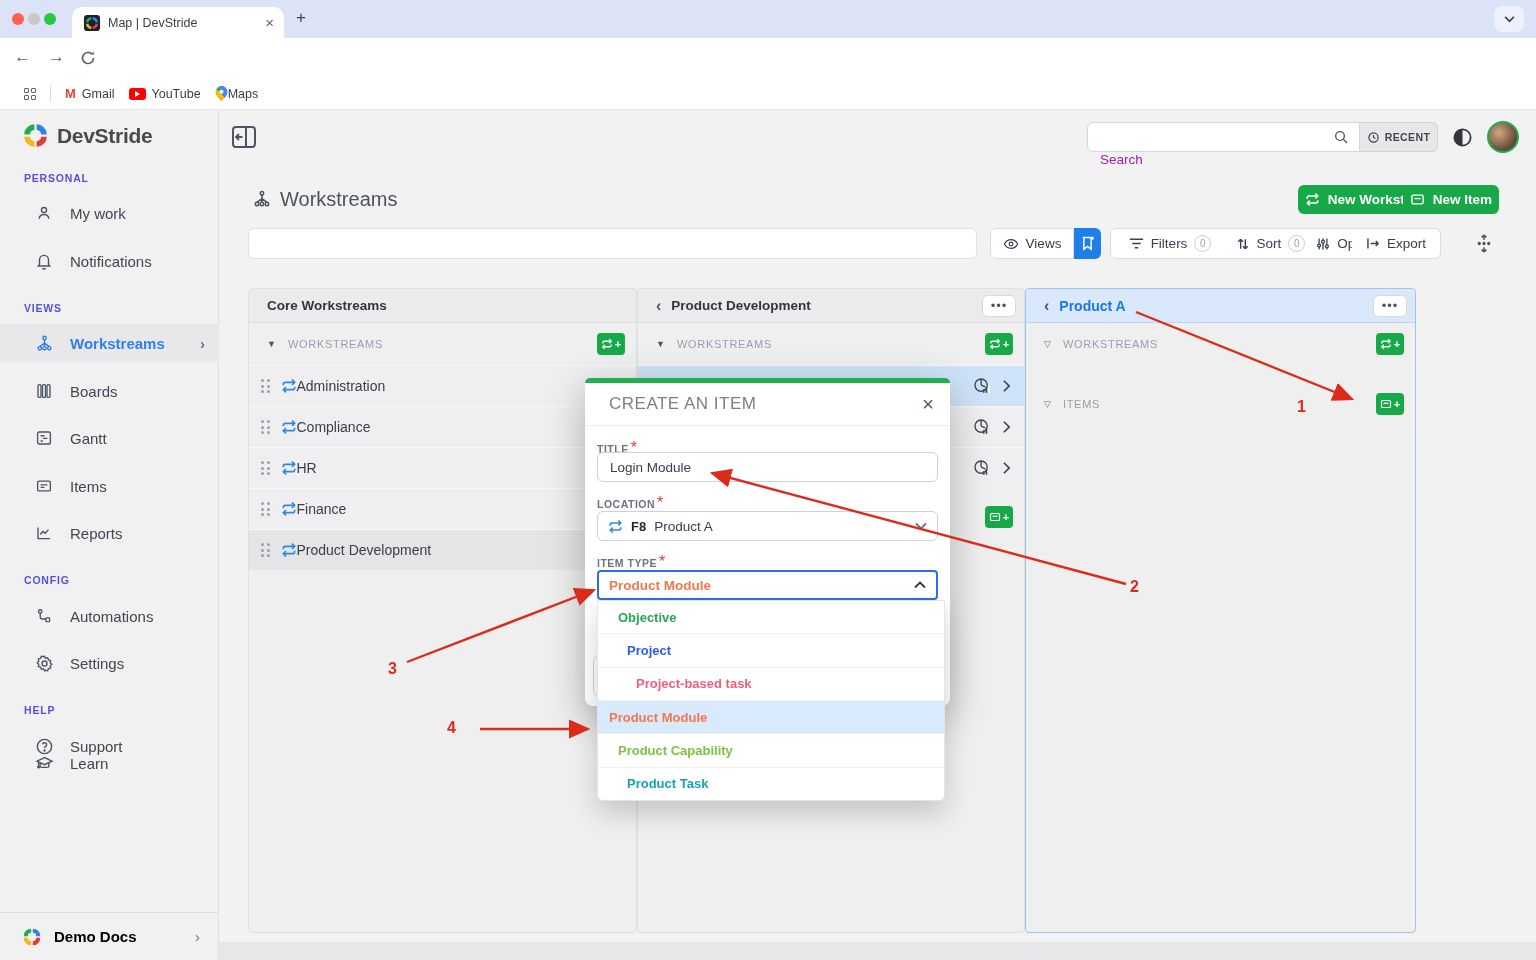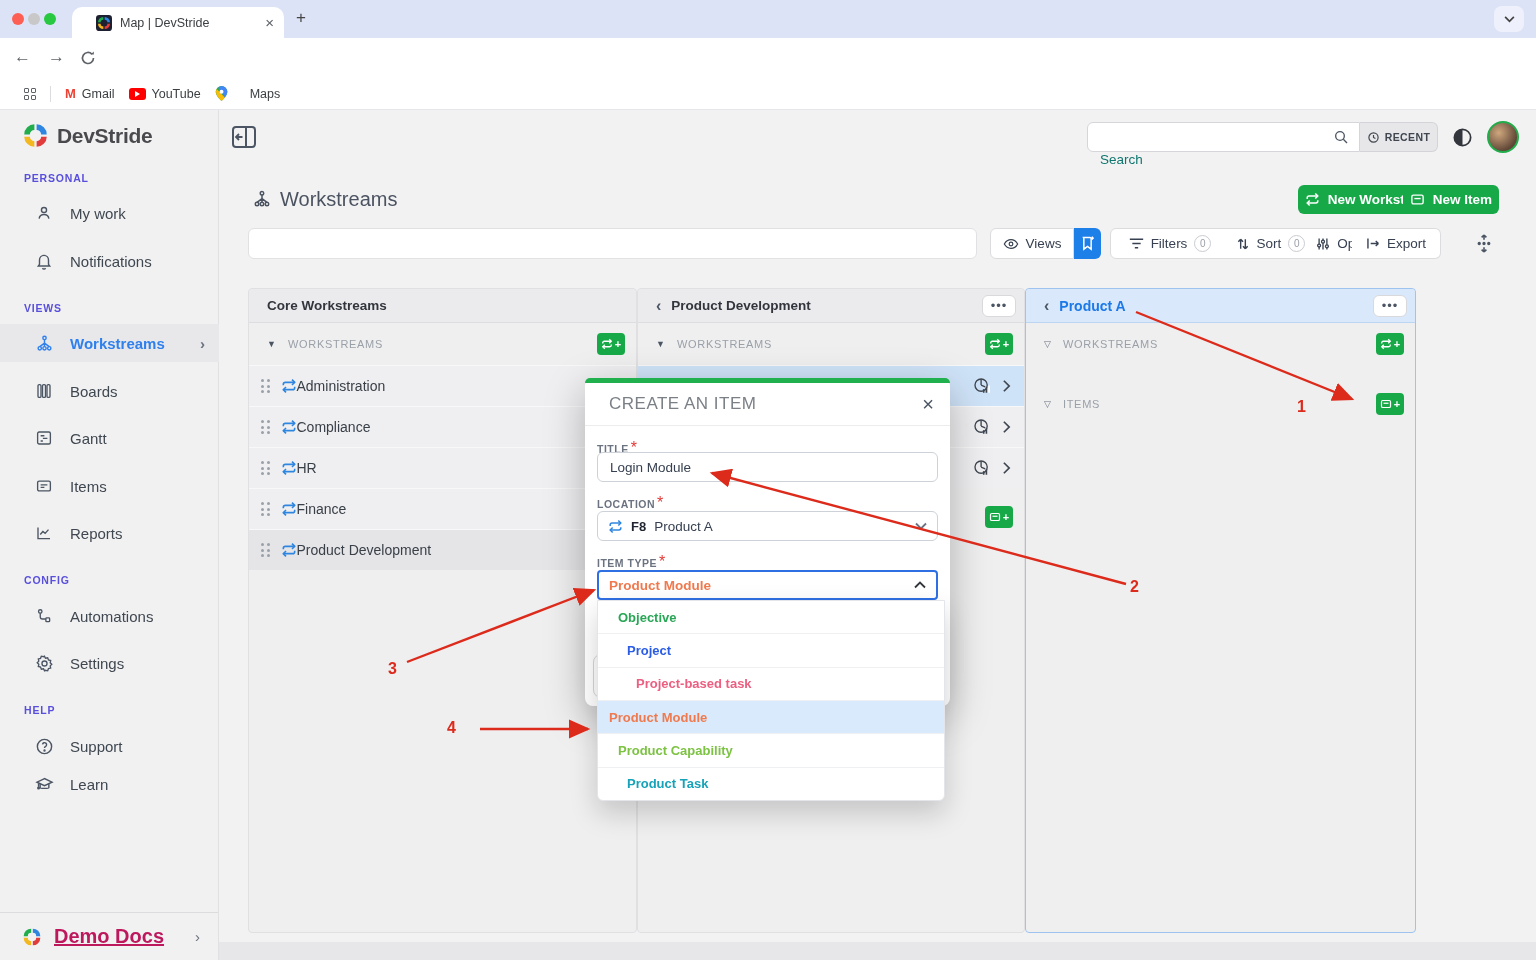--- a/index.html
+++ b/index.html
@@ -6,21 +6,21 @@
   html,body { width:1536px; height:960px; }
   body { font-family:"Liberation Sans", sans-serif; background:#f2f2f3; overflow:hidden; }
   .abs { position:absolute; }
   .screen { position:relative; width:1536px; height:960px; }
   .flex { display:flex; align-items:center; }
   svg { display:block; }
 
   
   .tabstrip { left:0; top:0; width:1536px; height:38px; background:#dde3f6; }
   .light { width:12px; height:12px; border-radius:50%; }
-  .tab { left:72px; top:7px; width:212px; height:31px; background:#fff; border-radius:10px 10px 0 0; padding:0 10px 0 24px; display:flex; align-items:center; gap:8px; }
+  .tab { left:72px; top:7px; width:212px; height:31px; background:#fff; border-radius:10px 10px 0 0; padding:0 10px 0 12px; display:flex; align-items:center; gap:8px; }
   .tab-title { font-size:12.5px; color:#3c4043; flex:1; white-space:nowrap; overflow:hidden; }
   .tab-close { font-size:15px; color:#5f6368; cursor:default; }
   .newtab { left:296px; top:8px; font-size:17px; color:#444; }
   .tab-chev { left:1494px; top:6px; width:30px; height:26px; background:#eef1fb; border-radius:8px; display:flex; align-items:center; justify-content:center; color:#444; }
   .btoolbar { left:0; top:38px; width:1536px; height:40px; background:#fff; }
   .nav-ic { font-size:17px; color:#5f6368; }
   .urlbar { left:112px; top:44px; width:1228px; height:28px; background:#eef1f4; border-radius:14px; display:flex; align-items:center; gap:10px; padding:0 14px; }
   .url-text { font-size:13.5px; color:#202124; }
   .ext-pill { left:1383px; top:44px; width:70px; height:28px; border:1px solid #dcdfe3; border-radius:14px; display:flex; align-items:center; justify-content:space-evenly; background:#fff; }
   .bsep { left:1459px; top:51px; width:2px; height:15px; background:#8ab4f8; }
@@ -38,26 +38,26 @@
   .sidebar { left:0; top:110px; width:219px; height:850px; background:#f1f1f2; border-right:1px solid #e1e1e4; }
   .brand { left:22px; top:122px; display:flex; align-items:center; gap:8px; }
   .brand-name { font-size:21px; font-weight:bold; color:#4a4a4e; letter-spacing:-0.3px; }
   .sec-label { font-size:10.5px; font-weight:bold; color:#584fdc; letter-spacing:0.8px; }
   .side-item { left:0; width:219px; height:38px; display:flex; align-items:center; gap:16px; padding-left:34px; font-size:15px; color:#3f4750; }
   .side-item .sic { width:20px; display:flex; justify-content:center; color:#4b5563; }
   .side-item.active { background:#e8e8ea; color:#2f80ed; font-weight:bold; }
   .side-item.active .sic { color:#2f80ed; }
   .side-chev { position:absolute; right:14px; color:#6b7280; font-size:15px; }
   .side-footer { left:0; top:912px; width:218px; height:48px; border-top:1px solid #dcdcde; display:flex; align-items:center; gap:12px; padding-left:22px; }
-  .side-footer b { font-size:20px; color:#be185d;text-decoration:underline; }
+  .side-footer b { font-size:15px; color:#000000; }
 
   
   .collapse-btn { left:232px; top:126px; }
   .search-box { left:1087px; top:122px; width:273px; height:30px; background:#fff; border:1px solid #d6d6da; border-radius:6px 0 0 6px; display:flex; align-items:center; padding:0 10px 0 12px; }
-  .search-box span { flex:1; font-size:13.5px; color:#0f766e;margin-top:45px; }
+  .search-box span { flex:1; font-size:13.5px; color:#a21caf;margin-top:45px; }
   .recent-btn { left:1360px; top:122px; width:78px; height:30px; background:#e7e7ea; border:1px solid #d4d4d8; border-left:none; border-radius:0 6px 6px 0; display:flex; align-items:center; justify-content:center; gap:5px; font-size:10.5px; font-weight:bold; color:#3f4650; letter-spacing:0.4px; }
   .app-avatar { left:1487px; top:121px; width:32px; height:32px; border-radius:50%; border:2.5px solid #21ad4b; background:radial-gradient(circle at 35% 35%, #cfa77e, #5f4636 72%); }
   .page-title { font-size:20px; color:#4b5360; }
   .green-btn { height:29px; background:#17a948; color:#fff; border-radius:6px; display:flex; align-items:center; justify-content:center; gap:8px; font-size:13.5px; font-weight:bold; }
 
   
   .bigbar { left:248px; top:228px; width:729px; height:31px; background:#fff; border:1px solid #e1e1e4; border-radius:6px; }
   .tb-btn { height:31px; background:#fff; border:1px solid #dcdcdf; display:flex; align-items:center; justify-content:center; gap:7px; font-size:13.5px; color:#374151; }
   .cnt { width:17px; height:17px; border:1px solid #c9ccd1; border-radius:50%; font-size:10px; color:#9aa1a9; display:flex; align-items:center; justify-content:center; }
   .bm-blue { left:1074px; top:228px; width:27px; height:31px; background:#1d7fe8; border-radius:0 6px 6px 0; display:flex; align-items:center; justify-content:center; }
@@ -176,21 +176,21 @@
       </span>
     <span class="bm-div"></span>
     <span class="flex" style="gap:6px">
       <b style="color:#ea4335;font-size:13px">M</b>
       <span class="bm-label">Gmail</span>
     </span>
     <span class="flex" style="gap:6px">
       <span class="yt-ic"></span>
       <span class="bm-label">YouTube</span>
     </span>
-    <span class="flex" style="gap:22px">
+    <span class="flex" style="gap:0">
       <svg width="13" height="15" viewBox="0 0 14 18">
         <path d="M7 0a7 7 0 0 1 7 7c0 5-7 11-7 11S0 12 0 7a7 7 0 0 1 7-7z" fill="#34a853"></path>
         <path d="M7 0a7 7 0 0 1 7 7c0 2.2-1.4 4.7-3 6.8L3.2 2A7 7 0 0 1 7 0z" fill="#4285f4"></path>
         <path d="M1.2 3.5 11 13.7C9.3 15.9 7 18 7 18S2 13.5.7 9.4A7 7 0 0 1 1.2 3.5z" fill="#fbbc04"></path>
         <circle cx="7" cy="7" r="2.4" fill="#fff"></circle>
       </svg>
       <span class="bm-label">Maps</span>
     </span>
   </div>
 
@@ -304,21 +304,21 @@
   <div class="abs side-item" style="top:727px">
     <span class="sic">
       <svg width="19" height="19" viewBox="0 0 24 24" fill="none" stroke="currentColor" stroke-width="1.8">
           <circle cx="12" cy="12" r="9"></circle>
           <path d="M9.5 9.2a2.6 2.6 0 1 1 3.6 2.9c-.8.4-1.1 1-1.1 1.9"></path>
           <circle cx="12" cy="17" r="0.6" fill="currentColor"></circle>
         </svg>
     </span>
       <span>Support</span>
   </div>
-  <div class="abs side-item" style="top:765px">
+  <div class="abs side-item" style="top:744px">
     <span class="sic">
       <svg width="19" height="19" viewBox="0 0 24 24" fill="none" stroke="currentColor" stroke-width="1.8">
           <path d="M12 4.5 2.5 9l9.5 4.5L21.5 9z"></path>
           <path d="M6.5 11.5v4.5c0 1.2 11 1.2 11 0v-4.5"></path>
           <path d="M4.5 10.5V15"></path>
           <circle cx="4.5" cy="16.3" r="1" fill="currentColor"></circle>
         </svg>
     </span>
       <span>Learn</span>
   </div>

